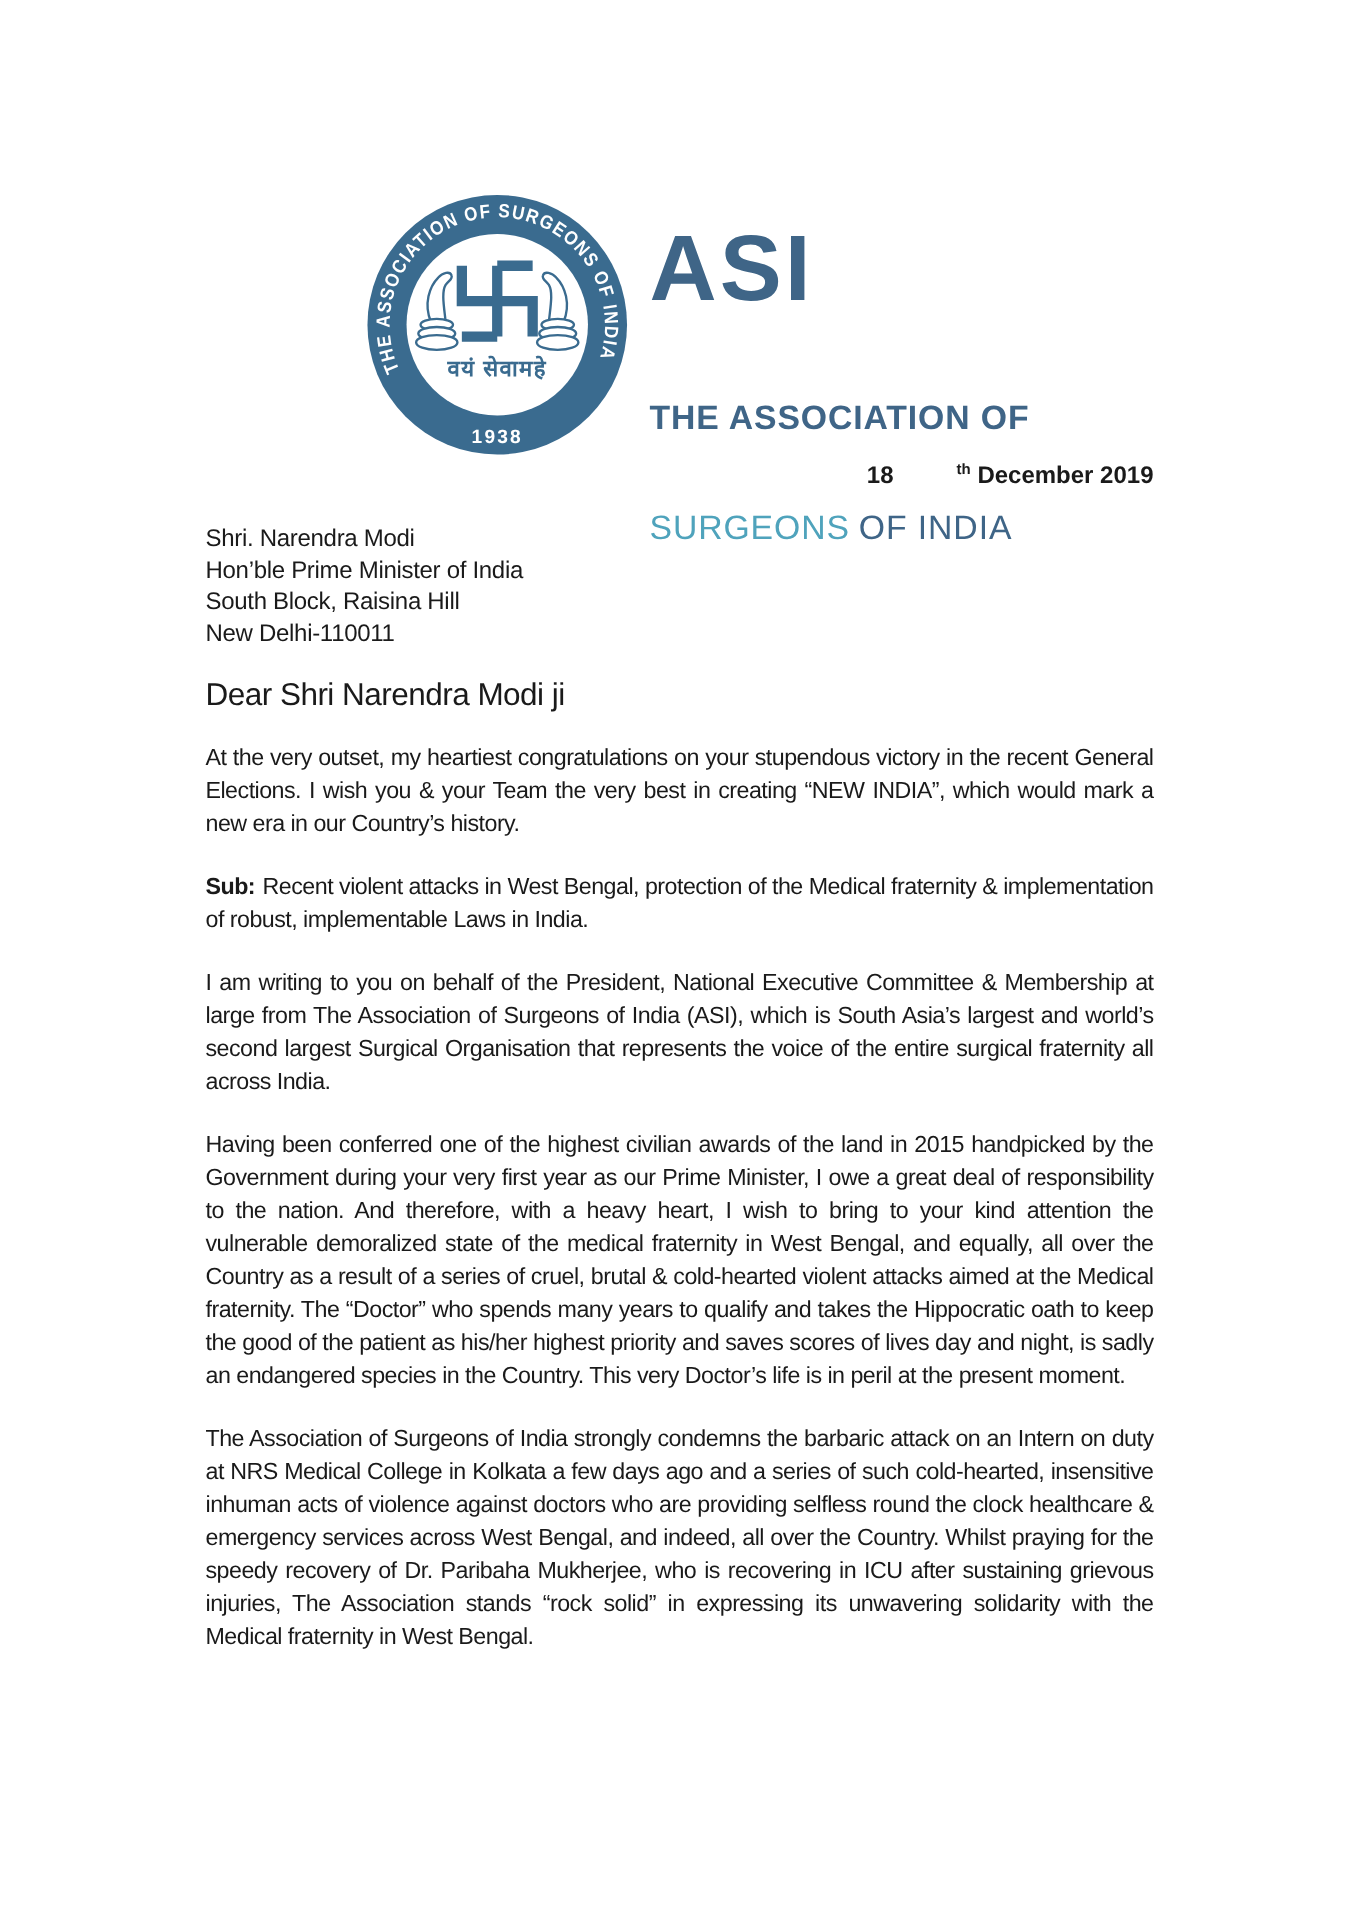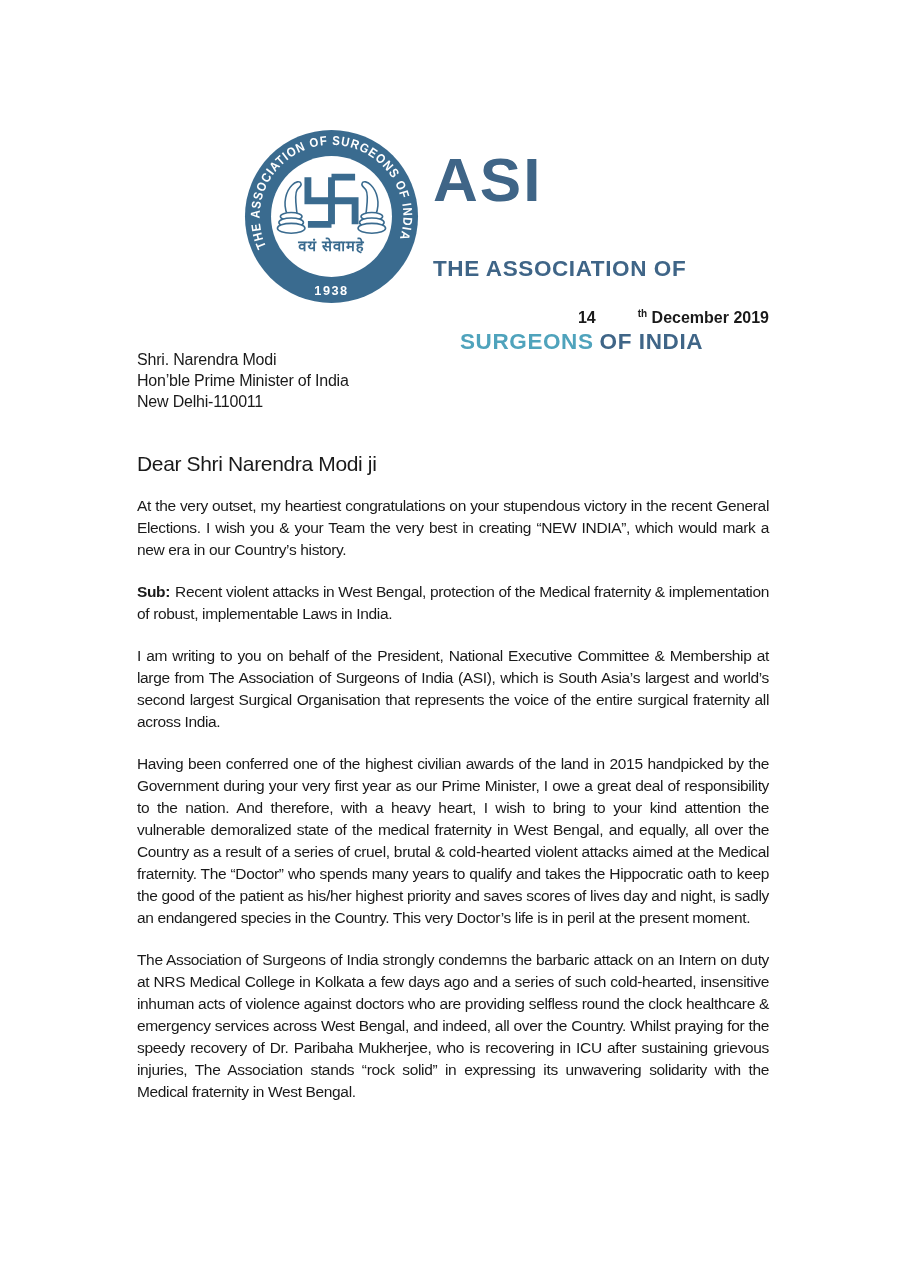--- a/index.html
+++ b/index.html
@@ -18,25 +18,25 @@
     display:flex; align-items:flex-start; gap:13px;
   }
   .seal-svg { width:177px; height:177px; display:block; }
   .wordmark { display:flex; flex-direction:column;gap:43px; }
   .wm-acronym {
     font-size:62px; font-weight:bold; color:#3f6587;
     line-height:60px; letter-spacing:2px; margin-top:22px;
   }
   .wm-line1 {
     font-size:22.5px; font-weight:bold; color:#3f6587;
-    letter-spacing:0.6px; line-height:26px; margin-top:3px; white-space:nowrap;
+    letter-spacing:0.6px; line-height:26px; margin-top:13px; white-space:nowrap;
   }
   .wm-line2 {
-    font-size:22.5px; font-weight:bold; color:#3f6587;
-    letter-spacing:0.6px; line-height:26px; margin-top:4px; white-space:nowrap;margin-left:27px;
+    font-size:22.5px; font-weight:normal; color:#3f6587;
+    letter-spacing:0.6px; line-height:26px; margin-top:4px; white-space:nowrap;
   }
   .wm-accent { color:#4fa3bc; }
   .wm-line2 .sep { display:inline-block; width:6px; }
 
   
   .date-line {
     position:absolute; top:307px; right:137px;
     font-size:16px; font-weight:bold; line-height:22px; white-space:nowrap;
   }
   .date-line sup { font-size:10px; vertical-align:super; line-height:0;padding-left:42px; }
@@ -97,25 +97,26 @@
       <text x="90" y="170" text-anchor="middle" font-size="13" font-weight="bold" fill="#ffffff" letter-spacing="1.5">1938</text>
     </svg>
 
     <div class="wordmark">
       <div class="wm-acronym">ASI</div>
       <div class="wm-line1">THE ASSOCIATION OF</div>
       <div class="wm-line2"><span class="wm-accent">SURGEONS</span><span class="sep"></span><span>OF INDIA</span></div>
     </div>
   </div>
 
-  <div class="date-line"><span>14</span><sup>th</sup><span> December 2019</span></div>
+  <div class="date-line"><span>18</span><sup>th</sup><span> December 2019</span></div>
 
   <div class="recipient">
     <div>Shri. Narendra Modi</div>
     <div>Hon’ble Prime Minister of India</div>
+    <div>South Block, Raisina Hill</div>
     <div>New Delhi-110011</div>
   </div>
 
   <div class="salutation">Dear Shri Narendra Modi ji</div>
 
   <div class="content">
     <p>At the very outset, my heartiest congratulations on your stupendous victory in the recent General Elections. I wish you &amp; your Team the very best in creating “NEW INDIA”, which would mark a new era in our Country’s history.</p>
     <p><span class="subject-label">Sub:</span><span>Recent violent attacks in West Bengal, protection of the Medical fraternity &amp; implementation of robust, implementable Laws in India.</span></p>
     <p>I am writing to you on behalf of the President, National Executive Committee &amp; Membership at large from The Association of Surgeons of India (ASI), which is South Asia’s largest and world’s second largest Surgical Organisation that represents the voice of the entire surgical fraternity all across India.</p>
     <p>Having been conferred one of the highest civilian awards of the land in 2015 handpicked by the Government during your very first year as our Prime Minister, I owe a great deal of responsibility to the nation. And therefore, with a heavy heart, I wish to bring to your kind attention the vulnerable demoralized state of the medical fraternity in West Bengal, and equally, all over the Country as a result of a series of cruel, brutal &amp; cold-hearted violent attacks aimed at the Medical fraternity. The “Doctor” who spends many years to qualify and takes the Hippocratic oath to keep the good of the patient as his/her highest priority and saves scores of lives day and night, is sadly an endangered species in the Country. This very Doctor’s life is in peril at the present moment.</p>

